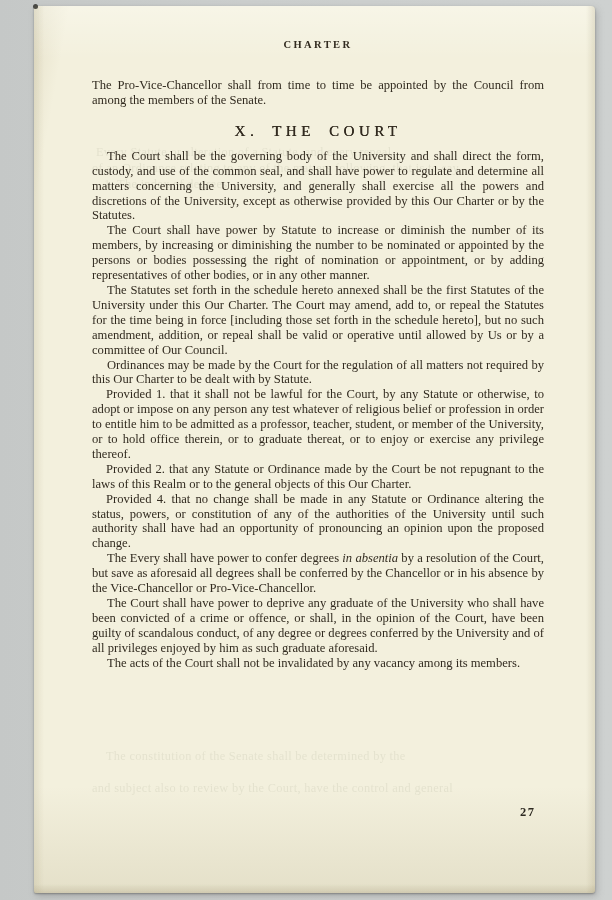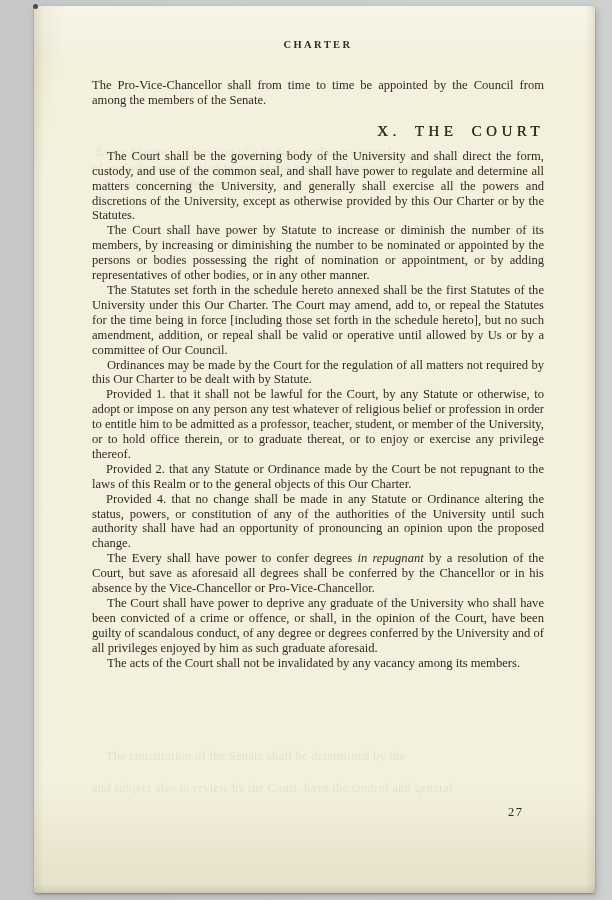--- a/index.html
+++ b/index.html
@@ -71,37 +71,37 @@
     text-align: center;
     font-size: 10.5px;
     font-weight: 700;
     letter-spacing: 2.4px;
     line-height: 11px;
     text-indent: 0;
   }
   .para { text-indent: 15px; }
   .para.flush { text-indent: 0; margin-top: 28px; }
   .heading {
-    text-align: right;
+    text-align: center;
     text-indent: 0;
     font-size: 15px;
     letter-spacing: 4.5px;
     word-spacing: 6px;
     line-height: 17px;
     margin: 15px 0 9px 0;
     text-shadow: .3px 0 0 currentColor;
   }
   .proviso { text-indent: 14px; }
   .para em, .proviso em { font-style: italic; }
   .page-number {
     position: absolute;
-    left: 474px; top: 799px;
+    left: 486px; top: 799px;
     z-index: 2;
     font-size: 12.5px;
-    font-weight: 400;
+    font-weight: 700;
     letter-spacing: 1.5px;
     color: #2e2a22;
   }
 </style>
 </head>
 <body>
 
 <div class="scan-area">
   <div class="page">
     <div class="ghost-layer">
@@ -116,21 +116,21 @@
       <div>
           <div class="para flush"><span>The Pro-Vice-Chancellor shall from time to time be appointed by the Council from among the members of the Senate.</span></div>
           <div class="heading"><span>X. THE COURT</span></div>
           <div class="para"><span>The Court shall be the governing body of the University and shall direct the form, custody, and use of the common seal, and shall have power to regulate and determine all matters concerning the University, and generally shall exercise all the powers and discretions of the University, except as otherwise provided by this Our Charter or by the Statutes.</span></div>
           <div class="para"><span>The Court shall have power by Statute to increase or diminish the number of its members, by increasing or diminishing the number to be nominated or appointed by the persons or bodies possessing the right of nomination or appointment, or by adding representatives of other bodies, or in any other manner.</span></div>
           <div class="para"><span>The Statutes set forth in the schedule hereto annexed shall be the first Statutes of the University under this Our Charter. The Court may amend, add to, or repeal the Statutes for the time being in force [including those set forth in the schedule hereto], but no such amendment, addition, or repeal shall be valid or operative until allowed by Us or by a committee of Our Council.</span></div>
           <div class="para"><span>Ordinances may be made by the Court for the regulation of all matters not required by this Our Charter to be dealt with by Statute.</span></div>
           <div class="proviso"><span>Provided 1. that it shall not be lawful for the Court, by any Statute or otherwise, to adopt or impose on any person any test whatever of religious belief or profession in order to entitle him to be admitted as a professor, teacher, student, or member of the University, or to hold office therein, or to graduate thereat, or to enjoy or exercise any privilege thereof.</span></div>
           <div class="proviso"><span>Provided 2. that any Statute or Ordinance made by the Court be not repugnant to the laws of this Realm or to the general objects of this Our Charter.</span></div>
           <div class="proviso"><span>Provided 4. that no change shall be made in any Statute or Ordinance altering the status, powers, or constitution of any of the authorities of the University until such authority shall have had an opportunity of pronouncing an opinion upon the proposed change.</span></div>
-          <div class="para"><span>The Every shall have power to confer degrees </span><em>in repugnant</em><span> by a resolution of the Court, but save as aforesaid all degrees shall be conferred by the Chancellor or in his absence by the Vice-Chancellor or Pro-Vice-Chancellor.</span></div>
+          <div class="para"><span>The Every shall have power to confer degrees </span><em>in absentia</em><span> by a resolution of the Court, but save as aforesaid all degrees shall be conferred by the Chancellor or in his absence by the Vice-Chancellor or Pro-Vice-Chancellor.</span></div>
           <div class="para"><span>The Court shall have power to deprive any graduate of the University who shall have been convicted of a crime or offence, or shall, in the opinion of the Court, have been guilty of scandalous conduct, of any degree or degrees conferred by the University and of all privileges enjoyed by him as such graduate aforesaid.</span></div>
           <div class="para"><span>The acts of the Court shall not be invalidated by any vacancy among its members.</span></div>
         </div>
     </div>
     <div class="page-number">27</div>
   </div>
   <div class="punch-dot"></div>
 </div>
 
 </body></html>

